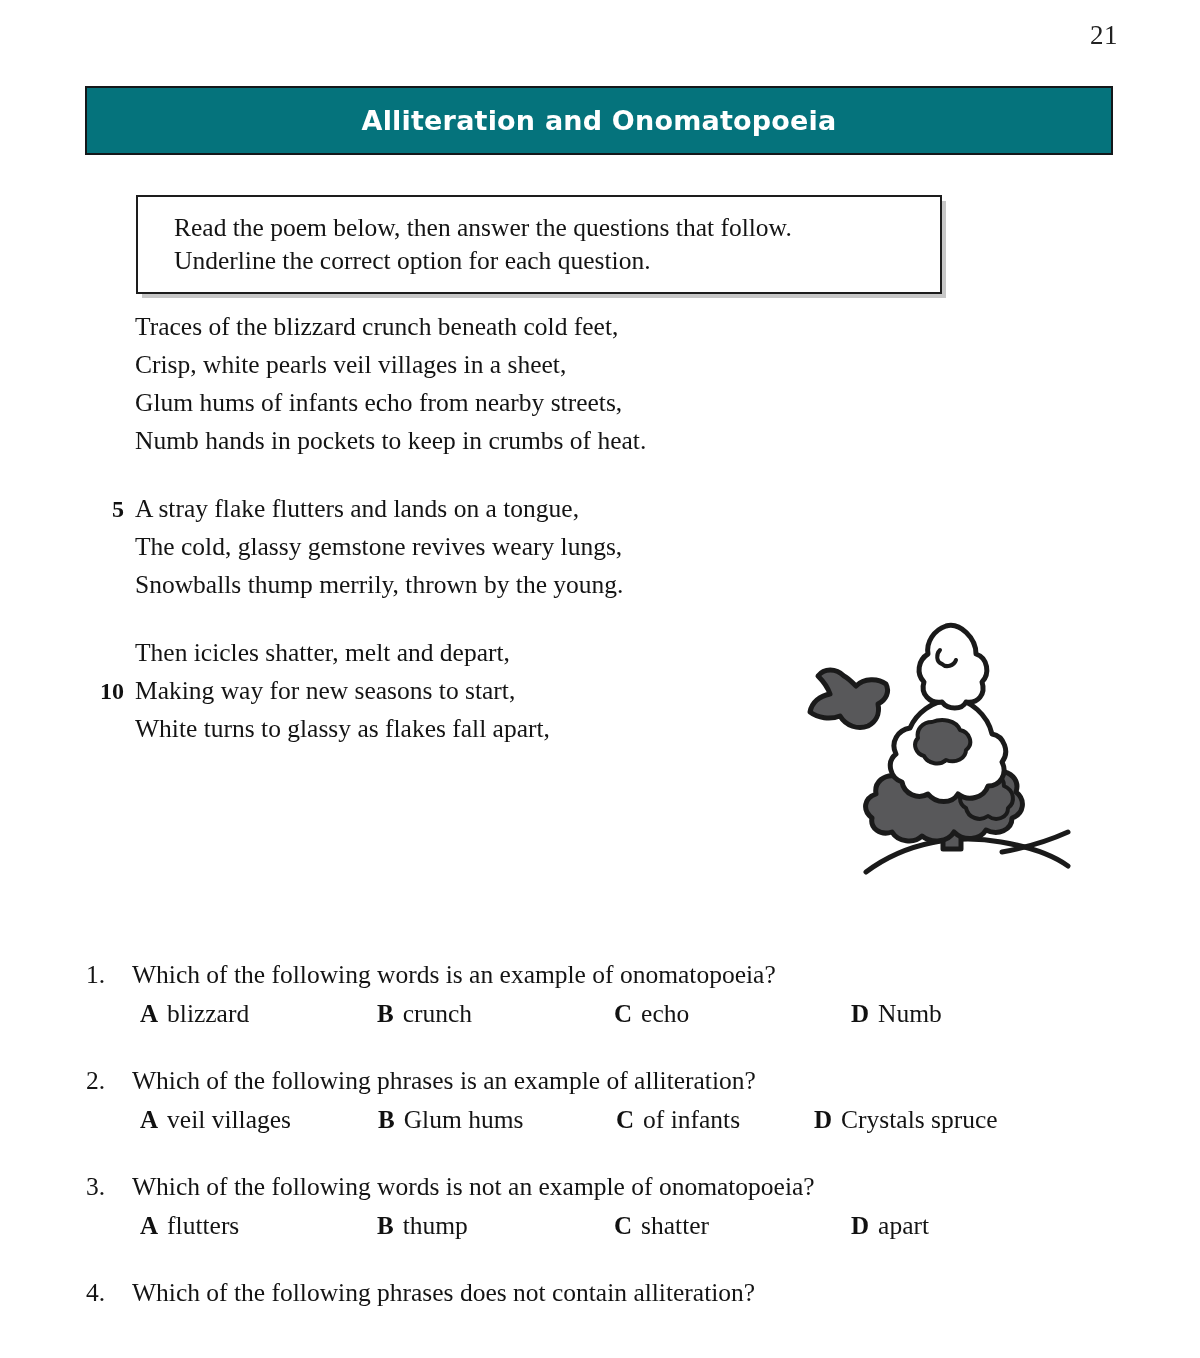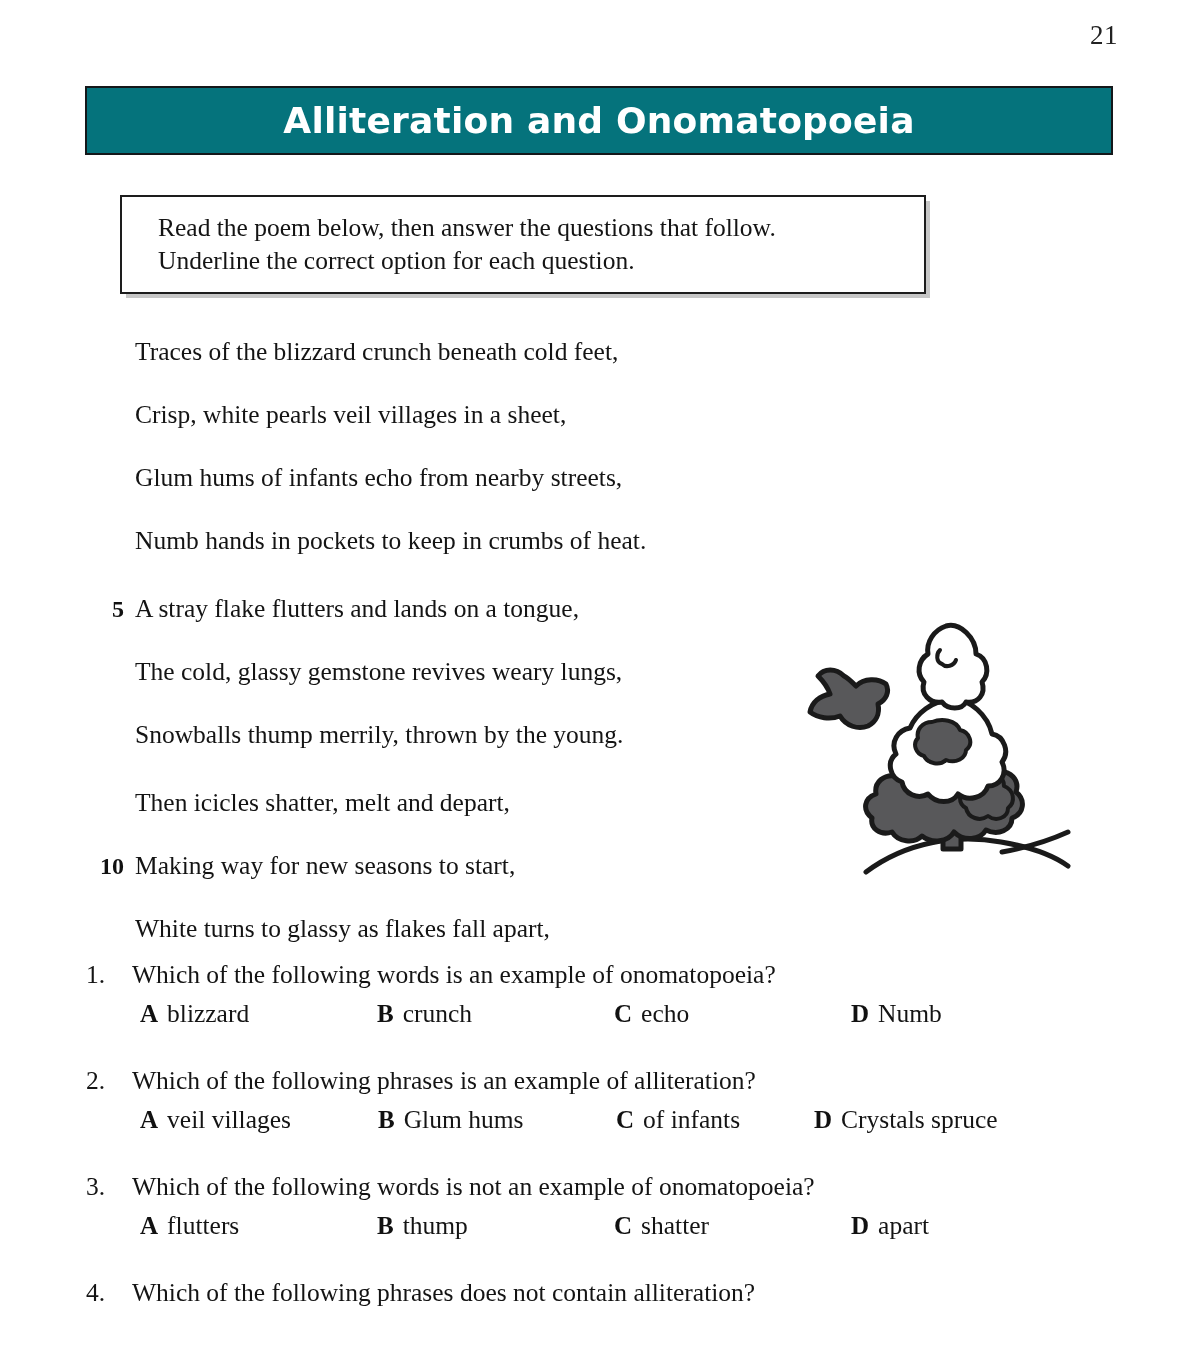--- a/index.html
+++ b/index.html
@@ -37,30 +37,30 @@
     background: #05737c;
     border: 2px solid #14181a;
     box-sizing: border-box;
     display: flex;
     align-items: center;
     justify-content: center;
   }
   .title-banner-text {
     font-family: "DejaVu Sans", sans-serif;
     font-weight: bold;
-    font-size: 36px;
+    font-size: 27px;
     color: #ffffff;
     letter-spacing: 0.2px;
     line-height: 1;
   }
 
   
   .instruction-box {
     position: absolute;
-    left: 120px;
+    left: 136px;
     top: 195px;
     width: 806px;
     box-sizing: border-box;
     border: 2px solid #1d1d1d;
     background: #ffffff;
     padding: 14px 0 15px 36px;
     box-shadow: 5px 5px 0 -1px rgba(0,0,0,0.22);
   }
   .instruction-line {
     font-family: "Liberation Serif", serif;
@@ -77,21 +77,20 @@
     width: 760px;
   }
   .stanza {
     margin-bottom: 30px;
   }
   .stanza:last-child { margin-bottom: 0; }
   .poem-line {
     display: flex;
     align-items: baseline;
     height: 38px;
-    margin-top: 25px;
   }
   .line-number {
     width: 57px;
     flex: 0 0 57px;
     text-align: right;
     padding-right: 11px;
     box-sizing: border-box;
     font-family: "Liberation Serif", serif;
     font-weight: bold;
     font-size: 24px;

